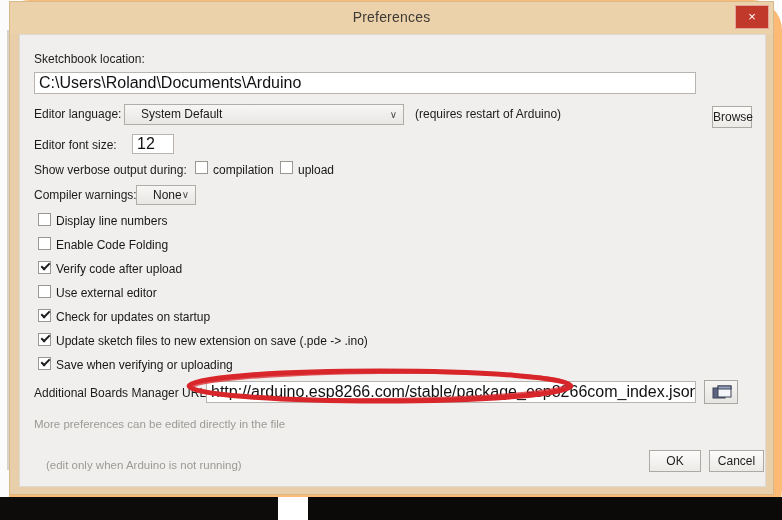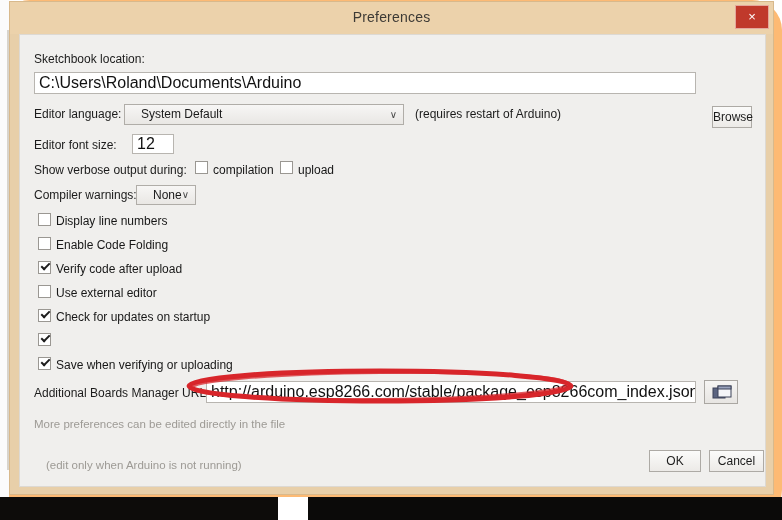--- a/index.html
+++ b/index.html
@@ -255,20 +255,21 @@
       <div class="checkbox checked" style="left:18px; top:226px;"></div>
       <div class="cb-label" style="left:36px; top:227px;">Verify code after upload</div>
 
       <div class="checkbox" style="left:18px; top:250px;"></div>
       <div class="cb-label" style="left:36px; top:251px;">Use external editor</div>
 
       <div class="checkbox checked" style="left:18px; top:274px;"></div>
       <div class="cb-label" style="left:36px; top:275px;">Check for updates on startup</div>
 
       <div class="checkbox checked" style="left:18px; top:298px;"></div>
+      <div class="cb-label" style="left:36px; top:299px;">Update sketch files to new extension on save (.pde -&gt; .ino)</div>
 
       <div class="checkbox checked" style="left:18px; top:322px;"></div>
       <div class="cb-label" style="left:36px; top:323px;">Save when verifying or uploading</div>
 
       <div class="lbl" style="left:14px; top:351px;">Additional Boards Manager URLs:</div>
 
       <div class="textfield" style="left:186px; top:346px; width:490px; height:22px;">http://arduino.esp8266.com/stable/package_esp8266com_index.json</div>
 
       <div class="icon-btn" style="left:684px; top:345px; width:34px; height:24px;">
         <svg width="34" height="24" viewBox="0 0 34 24">

